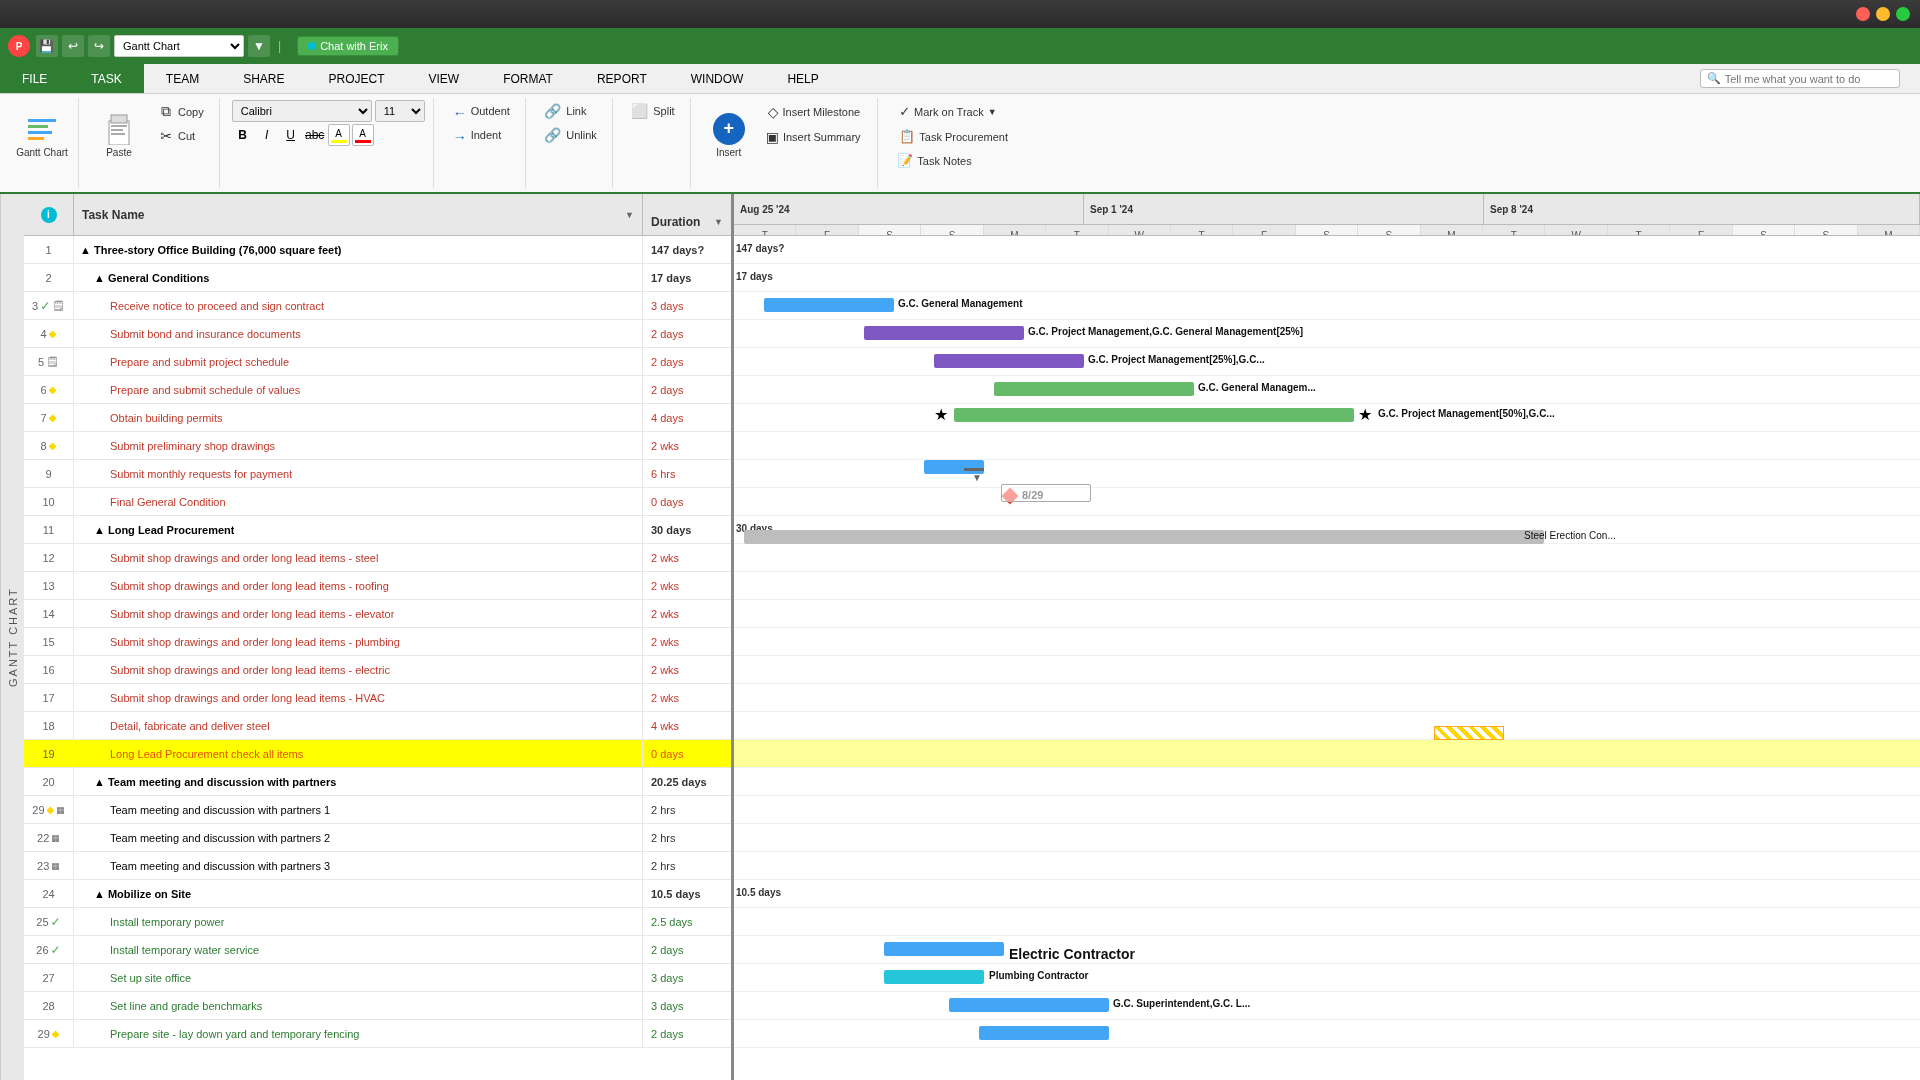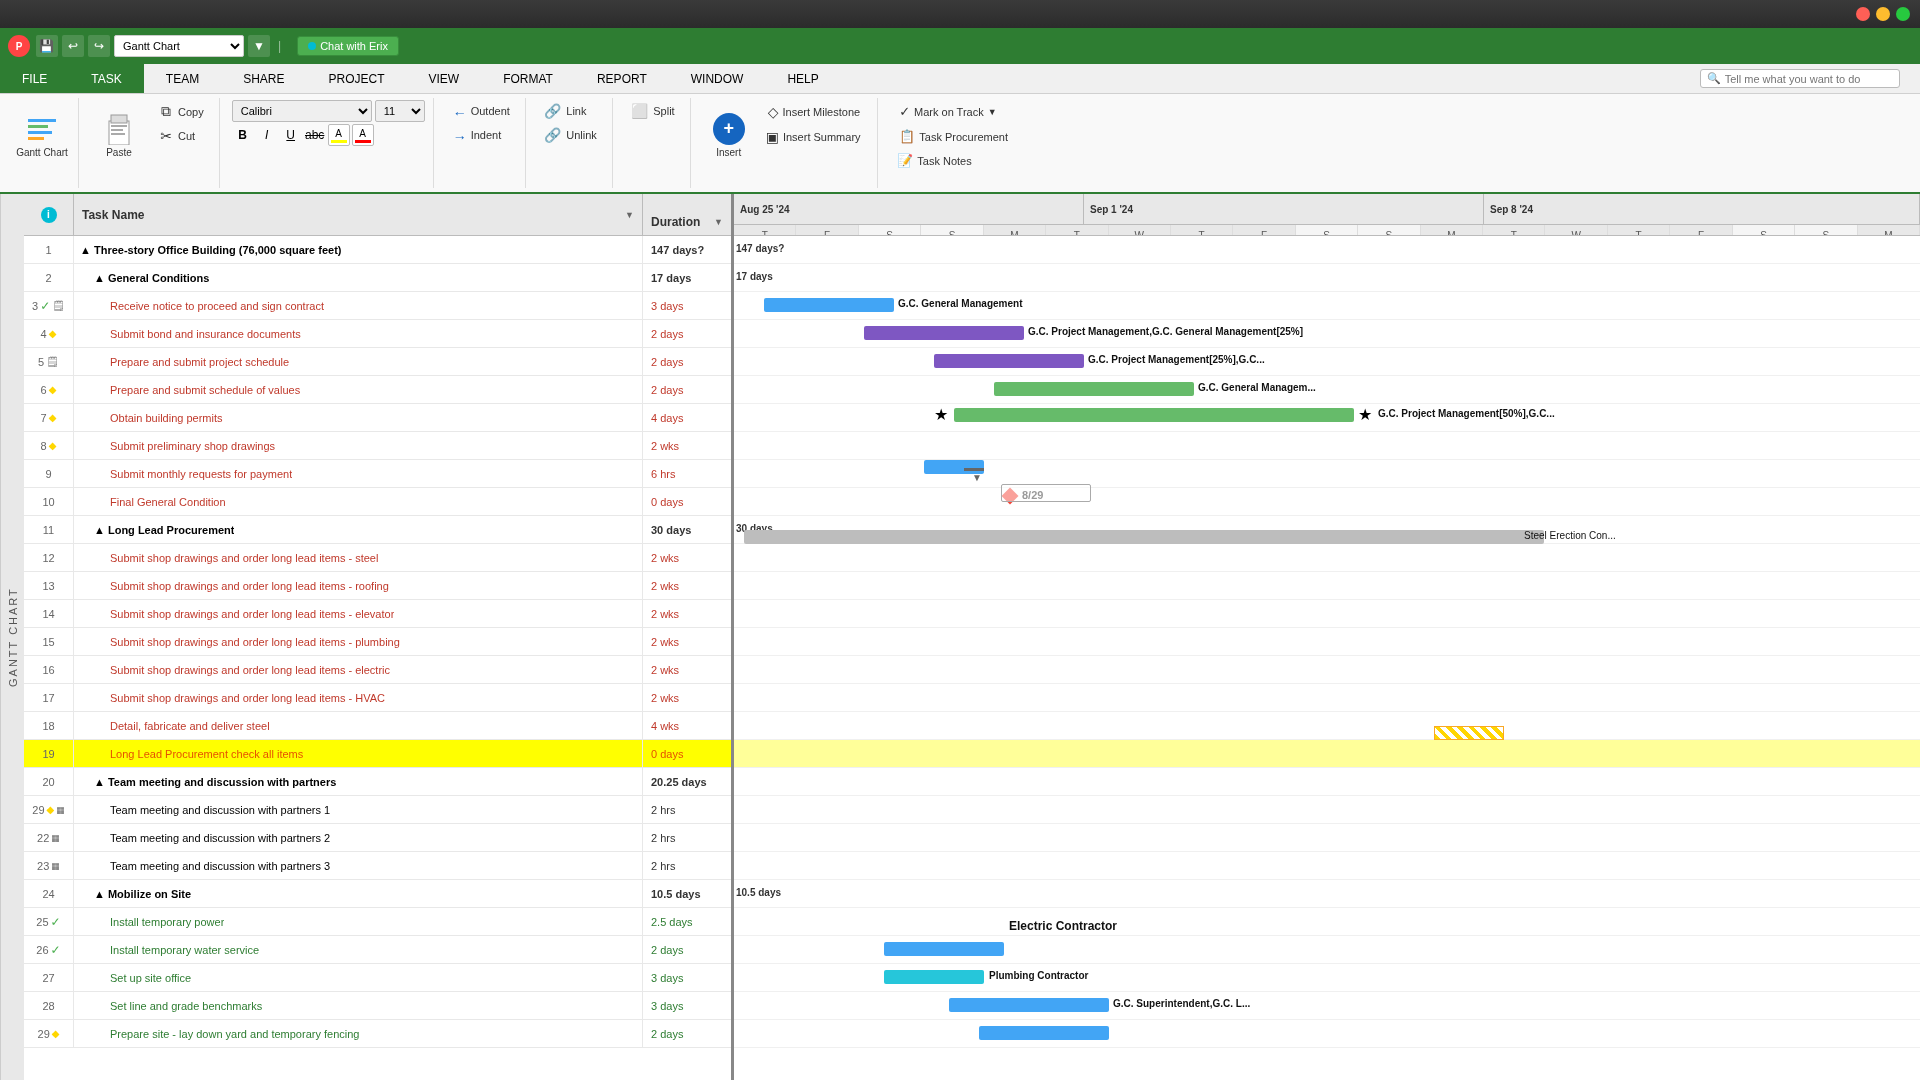--- a/index.html
+++ b/index.html
@@ -1158,21 +1158,21 @@
           <div style="position:absolute; top:287px; left:2px; font-size:10px; font-weight:700; color:#333;">30 days</div>
 
           <div style="position:absolute; top:294px; left:10px; width:800px; height:14px; background:#bdbdbd; border-radius:2px;"></div>
           <div style="position:absolute; top:294px; left:790px; font-size:10px; font-weight:400; color:#111; white-space:nowrap;">Steel Erection Con...</div>
 
           <div style="position:absolute; top:490px; left:700px; width:70px; height:14px; background:repeating-linear-gradient(45deg,#ffd600,#ffd600 4px,#fff 4px,#fff 8px); border:1px solid #f9a825;"></div>
 
           <div style="position:absolute; top:651px; left:2px; font-size:10px; font-weight:700; color:#333;">10.5 days</div>
 
           <div style="position:absolute; top:706px; left:150px; width:120px; height:14px; background:#42a5f5; border-radius:2px;"></div>
-          <div style="position:absolute; top:683px; left:275px; font-size:12px; font-weight:600; color:#111; white-space:nowrap;">Electric Contractor</div>
+          <div style="position:absolute; top:710px; left:275px; font-size:14px; font-weight:600; color:#111; white-space:nowrap;">Electric Contractor</div>
 
           <div style="position:absolute; top:734px; left:150px; width:100px; height:14px; background:#26c6da; border-radius:2px;"></div>
           <div style="position:absolute; top:734px; left:255px; font-size:10px; font-weight:600; color:#111; white-space:nowrap;">Plumbing Contractor</div>
 
           <div style="position:absolute; top:762px; left:215px; width:160px; height:14px; background:#42a5f5; border-radius:2px;"></div>
           <div style="position:absolute; top:762px; left:379px; font-size:10px; font-weight:600; color:#111; white-space:nowrap;text-align:right;">G.C. Superintendent,G.C. L...</div>
 
           <div style="position:absolute; top:790px; left:245px; width:130px; height:14px; background:#42a5f5; border-radius:2px;"></div>
 
         </div>

